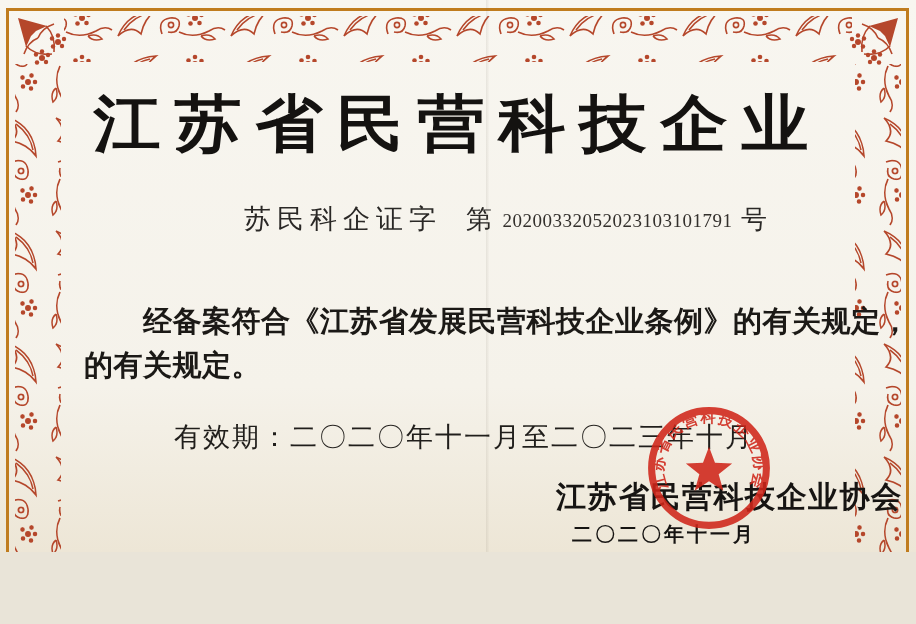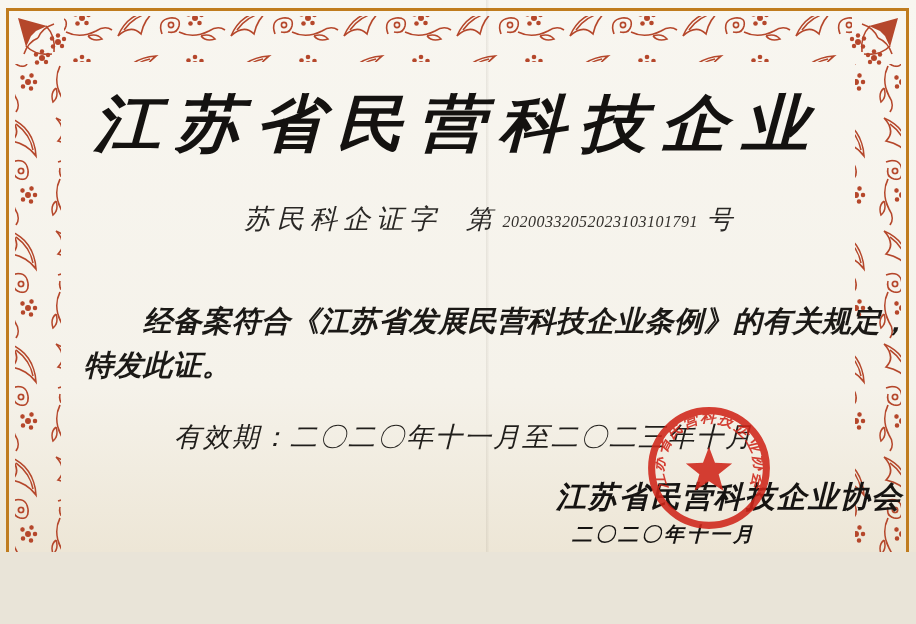--- a/index.html
+++ b/index.html
@@ -13,21 +13,20 @@
   html,body{width:916px;height:624px;}
   body{
     font-family:"Liberation Serif","DejaVu Serif",serif;
     background:#e9e4d8;
   }
   .page{
     position:relative;
     width:916px;height:552px;
     background:linear-gradient(180deg,#f8f6f0 0%,var(--paper,#f5f2ea) 70%,#ede6d6 100%);
     overflow:hidden;
-    font-style:italic;
   }
   .frame{position:absolute;inset:0;width:916px;height:624px;}
   .orn path,.orn circle{fill:none;stroke:var(--ornament,#b5472b);stroke-width:1.6;}
   .orn .fl{fill:var(--ornament,#b5472b);stroke:none;}
   .orn .solid{fill:var(--ornament,#b5472b);stroke:none;}
   .frameline{fill:none;stroke:var(--frame-line,#c07c1e);stroke-width:3;}
   .frameline2{fill:none;stroke:var(--frame-line,#c07c1e);stroke-width:2;opacity:.7;}
   .crease{
     position:absolute;left:486px;top:0;bottom:0;width:3px;
     background:linear-gradient(to right,rgba(110,100,85,.12),rgba(110,100,85,.02));
@@ -41,21 +40,21 @@
     transform:scaleX(1.08);transform-origin:center;
     white-space:nowrap;
   }
   .certline{position:absolute;top:201px;left:16px;width:100%;height:34px;color:#2a2826;}
   .certline .prefix{
     position:absolute;left:228px;top:0;
     font-size:27px;letter-spacing:6px;
   }
   .certline .numgrp{position:absolute;left:450px;top:1px;font-size:26px;letter-spacing:2px;}
   .certline .digits{
-    font-size:16px;letter-spacing:.5px;color:#33302c;
+    font-size:19px;letter-spacing:.5px;color:#33302c;
     font-family:"Liberation Serif","DejaVu Serif",serif;
     vertical-align:1px;
   }
   .company{
     position:absolute;left:103px;top:243px;
     font-size:23px;letter-spacing:1.5px;color:#45423c;
   }
   .bodytext{
     position:absolute;left:84px;top:299px;width:750px;
     font-size:29px;font-weight:bold;color:var(--ink,#1b1916);
@@ -157,21 +156,21 @@
   <div class="title">江苏省民营科技企业</div>
 
   <div class="certline">
     <span class="prefix">苏民科企证字</span>
     <span class="numgrp"><span>第</span> <span class="digits">20200332052023103101791</span> <span>号</span></span>
   </div>
 
 
   <div class="bodytext">
     <div class="bl1">经备案符合《江苏省发展民营科技企业条例》的有关规定，</div>
-    <div class="bl2">特发此证。</div>
+    <div class="bl2">的有关规定。</div>
   </div>
 
   <div class="validity">有效期：二〇二〇年十一月至二〇二三年十月</div>
 
   <div class="issuer">江苏省民营科技企业协会</div>
   <div class="issuedate">二〇二〇年十一月</div>
 
   <svg class="seal" viewBox="0 0 130 130" xmlns="http://www.w3.org/2000/svg">
     <circle class="ring" cx="65" cy="65" r="56.5"></circle>
     <polygon class="star" points="65,44 70.9,59.9 87.8,60.6 74.5,71.1 79.1,87.4 65,78 50.9,87.4 55.5,71.1 42.2,60.6 59.1,59.9"></polygon>

